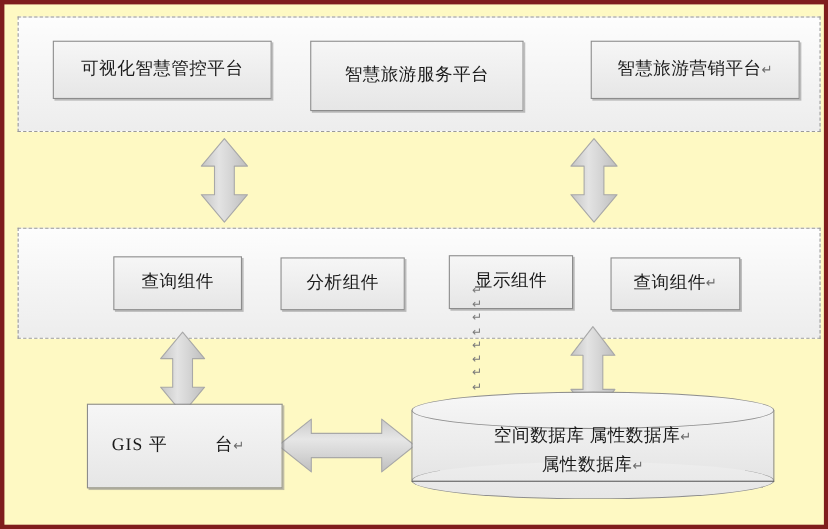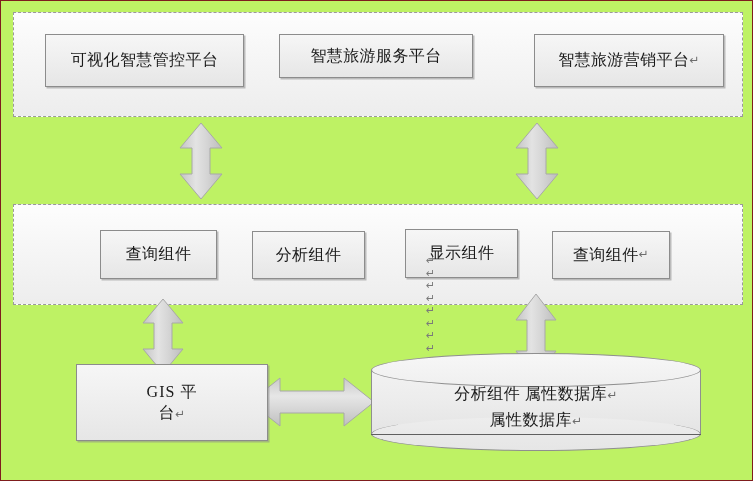--- a/index.html
+++ b/index.html
@@ -8,22 +8,22 @@
     background: #ffffff;
   }
   body {
     font-family: "Liberation Serif", "DejaVu Serif", serif;
   }
 
   #canvas {
     position: relative;
     width: 753px;
     height: 481px;
-    background: #bef264;
-    border: 1px solid #7f1d1d;
+    background: #fef9c3;
+    border: 4px solid #7f1d1d;
     box-sizing: border-box;
     overflow: hidden;
   }
 
   
   .tier-container {
     position: absolute;
     box-sizing: border-box;
     border: 1px dashed #9a9a9a;
     background: linear-gradient(180deg, #fdfdfd 0%, #f4f4f4 55%, #ededed 100%);
@@ -54,37 +54,37 @@
     text-align: center;
     color: #1a1a1a;
     font-size: 16px;
     line-height: 1.28;
     letter-spacing: 0.4px;
     padding: 2px 6px;
   }
 
   
   #box-visual-control   { left: 44px;  top: 33px; width: 199px; height: 53px; }
-  #box-tourism-service  { left: 278px; top: 33px; width: 194px; height: 44px; }
+  #box-tourism-service  { left: 278px; top: 33px; width: 194px; height: 64px; }
   #box-tourism-market   { left: 533px; top: 33px; width: 190px; height: 53px; }
 
   
   #box-query-component   { left: 99px;  top: 229px; width: 117px; height: 49px; }
   #box-analysis-component{ left: 251px; top: 230px; width: 113px; height: 48px; }
   #box-display-component { left: 404px; top: 228px; width: 113px; height: 49px; }
   #box-manage-component  { left: 551px; top: 230px; width: 118px; height: 48px; }
 
   
   #box-gis-platform {
     left: 75px;
     top: 363px;
-    width: 192px;
+    width: 178px;
     height: 77px;
     font-size: 16px;
-    flex-direction: column;
+    flex-direction: row;
   }
   #box-gis-platform .gis-line {
     display: block;
     width: 100%;
     text-align: center;
   }
   #box-gis-platform .gis-line-1 { letter-spacing: 1px; }
   #box-gis-platform .gis-line-2 { letter-spacing: 0.5px; }
 
   .pilcrow {
@@ -286,21 +286,21 @@
     </span>
   </div>
 
   <div id="db-cylinder">
     <div class="cyl-body"></div>
     <div class="cyl-bottom"></div>
     <div class="cyl-top"></div>
     <div class="cyl-divider"></div>
     <div class="cyl-text">
       <span class="db-line">
-        <span>分析组件 属性数据库</span><span class="pilcrow">↵</span>
+        <span>空间数据库 属性数据库</span><span class="pilcrow">↵</span>
       </span>
       <span class="db-line">
         <span>属性数据库</span><span class="pilcrow">↵</span>
       </span>
     </div>
   </div>
 
 </div>
 
 </body></html>

